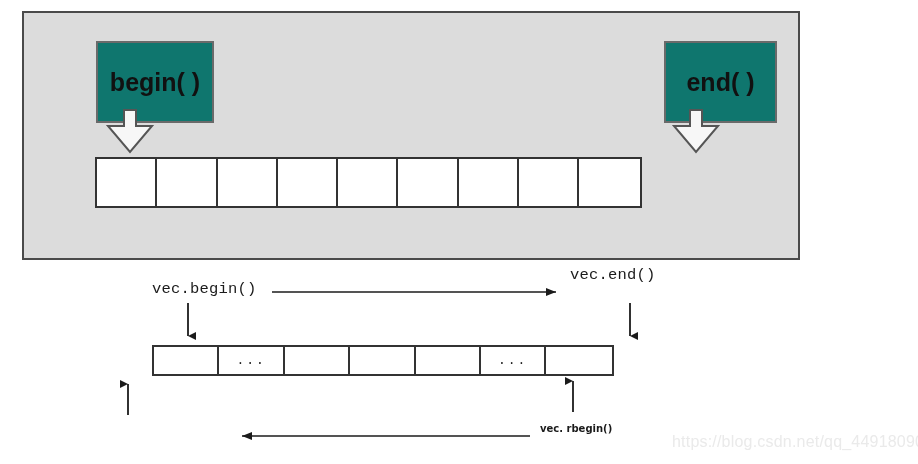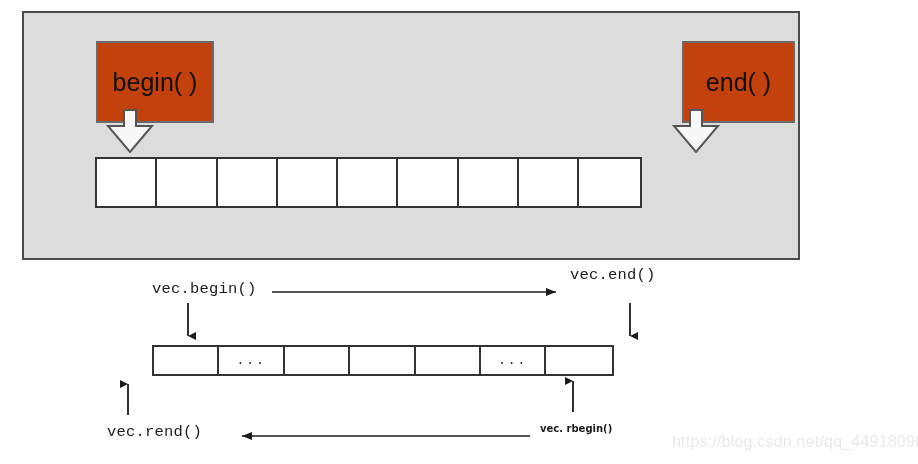--- a/index.html
+++ b/index.html
@@ -29,46 +29,46 @@
     top: 11px;
     width: 778px;
     height: 249px;
     background: #dcdcdc;
     border: 2px solid #4a4a4a;
     box-sizing: border-box;
   }
 
   .call-box {
     position: absolute;
-    background: #c2410c;
+    background: #0f766e;
     border: 2px solid #6a6a6a;
     box-sizing: border-box;
     display: flex;
     align-items: center;
     justify-content: center;
+    font-weight: bold;
   }
   .call-box .label {
     font-family: "Liberation Sans", sans-serif;
     font-size: 25px;
     color: #111111;
     letter-spacing: 0px;
     white-space: nowrap;
   }
   #box-begin {
     left: 72px;
     top: 28px;
     width: 118px;
     height: 82px;
   }
   #box-end {
     left: 640px;
     top: 28px;
     width: 113px;
     height: 82px;
-    margin-left: 18px;
   }
 
   
   .array-top {
     position: absolute;
     left: 95px;
     top: 157px;
     height: 51px;
     display: flex;
     border: 2px solid #333333;
@@ -190,21 +190,20 @@
     <div class="cell">...</div>
     <div class="cell"></div>
     <div class="cell"></div>
     <div class="cell"></div>
     <div class="cell">...</div>
     <div class="cell"></div>
   </div>
 
   <div class="mono-label" id="lbl-vec-begin">vec.begin()</div>
   <div class="mono-label" id="lbl-vec-end">vec.end()</div>
-  <div class="mono-label" id="lbl-vec-rend">vec.rend()</div>
   <div class="mono-label sans" id="lbl-vec-rbegin">vec. rbegin()</div>
 
   <svg id="lines" viewBox="0 0 918 464" xmlns="http://www.w3.org/2000/svg">
     <defs>
       <marker id="tri-down" markerWidth="10" markerHeight="10" refX="5" refY="9" orient="auto" markerUnits="userSpaceOnUse">
         <path d="M1,1 L9,1 L5,9 Z" fill="#1b1b1b"></path>
       </marker>
       <marker id="tri-up" markerWidth="10" markerHeight="10" refX="5" refY="9" orient="auto" markerUnits="userSpaceOnUse">
         <path d="M1,1 L9,1 L5,9 Z" fill="#1b1b1b"></path>
       </marker>

